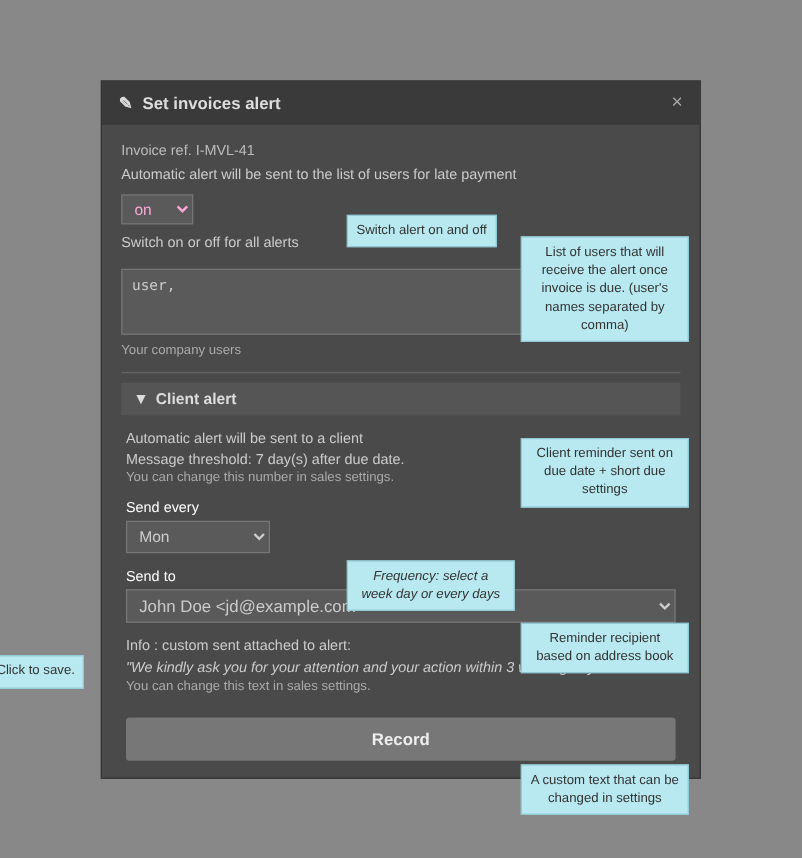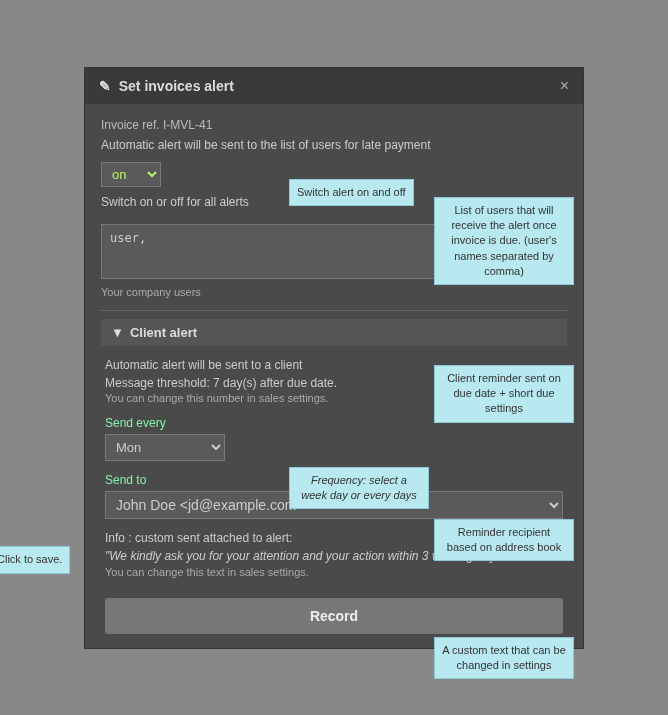--- a/index.html
+++ b/index.html
@@ -57,21 +57,21 @@
       margin-bottom: 10px;
     }
     .switch-row {
       display: flex;
       align-items: center;
       gap: 10px;
       margin-bottom: 8px;
     }
     select.switch-select {
       background: #5a5a5a;
-      color: #bef264;
+      color: #f9a8d4;
       border: 1px solid #777;
       padding: 3px 6px;
       font-size: 13px;
       cursor: pointer;
       width: 60px;
     }
     .switch-label {
       font-size: 12px;
       color: #ccc;
     }
@@ -115,21 +115,21 @@
       color: #ccc;
       margin-bottom: 2px;
     }
     .change-note {
       font-size: 11px;
       color: #aaa;
       margin-bottom: 12px;
     }
     .field-label {
       font-size: 12px;
-      color: #86efac;
+      color: #ffffff;
       margin-bottom: 4px;
     }
     select.day-select {
       background: #5a5a5a;
       color: #ccc;
       border: 1px solid #777;
       padding: 4px 6px;
       font-size: 13px;
       cursor: pointer;
       width: 120px;

